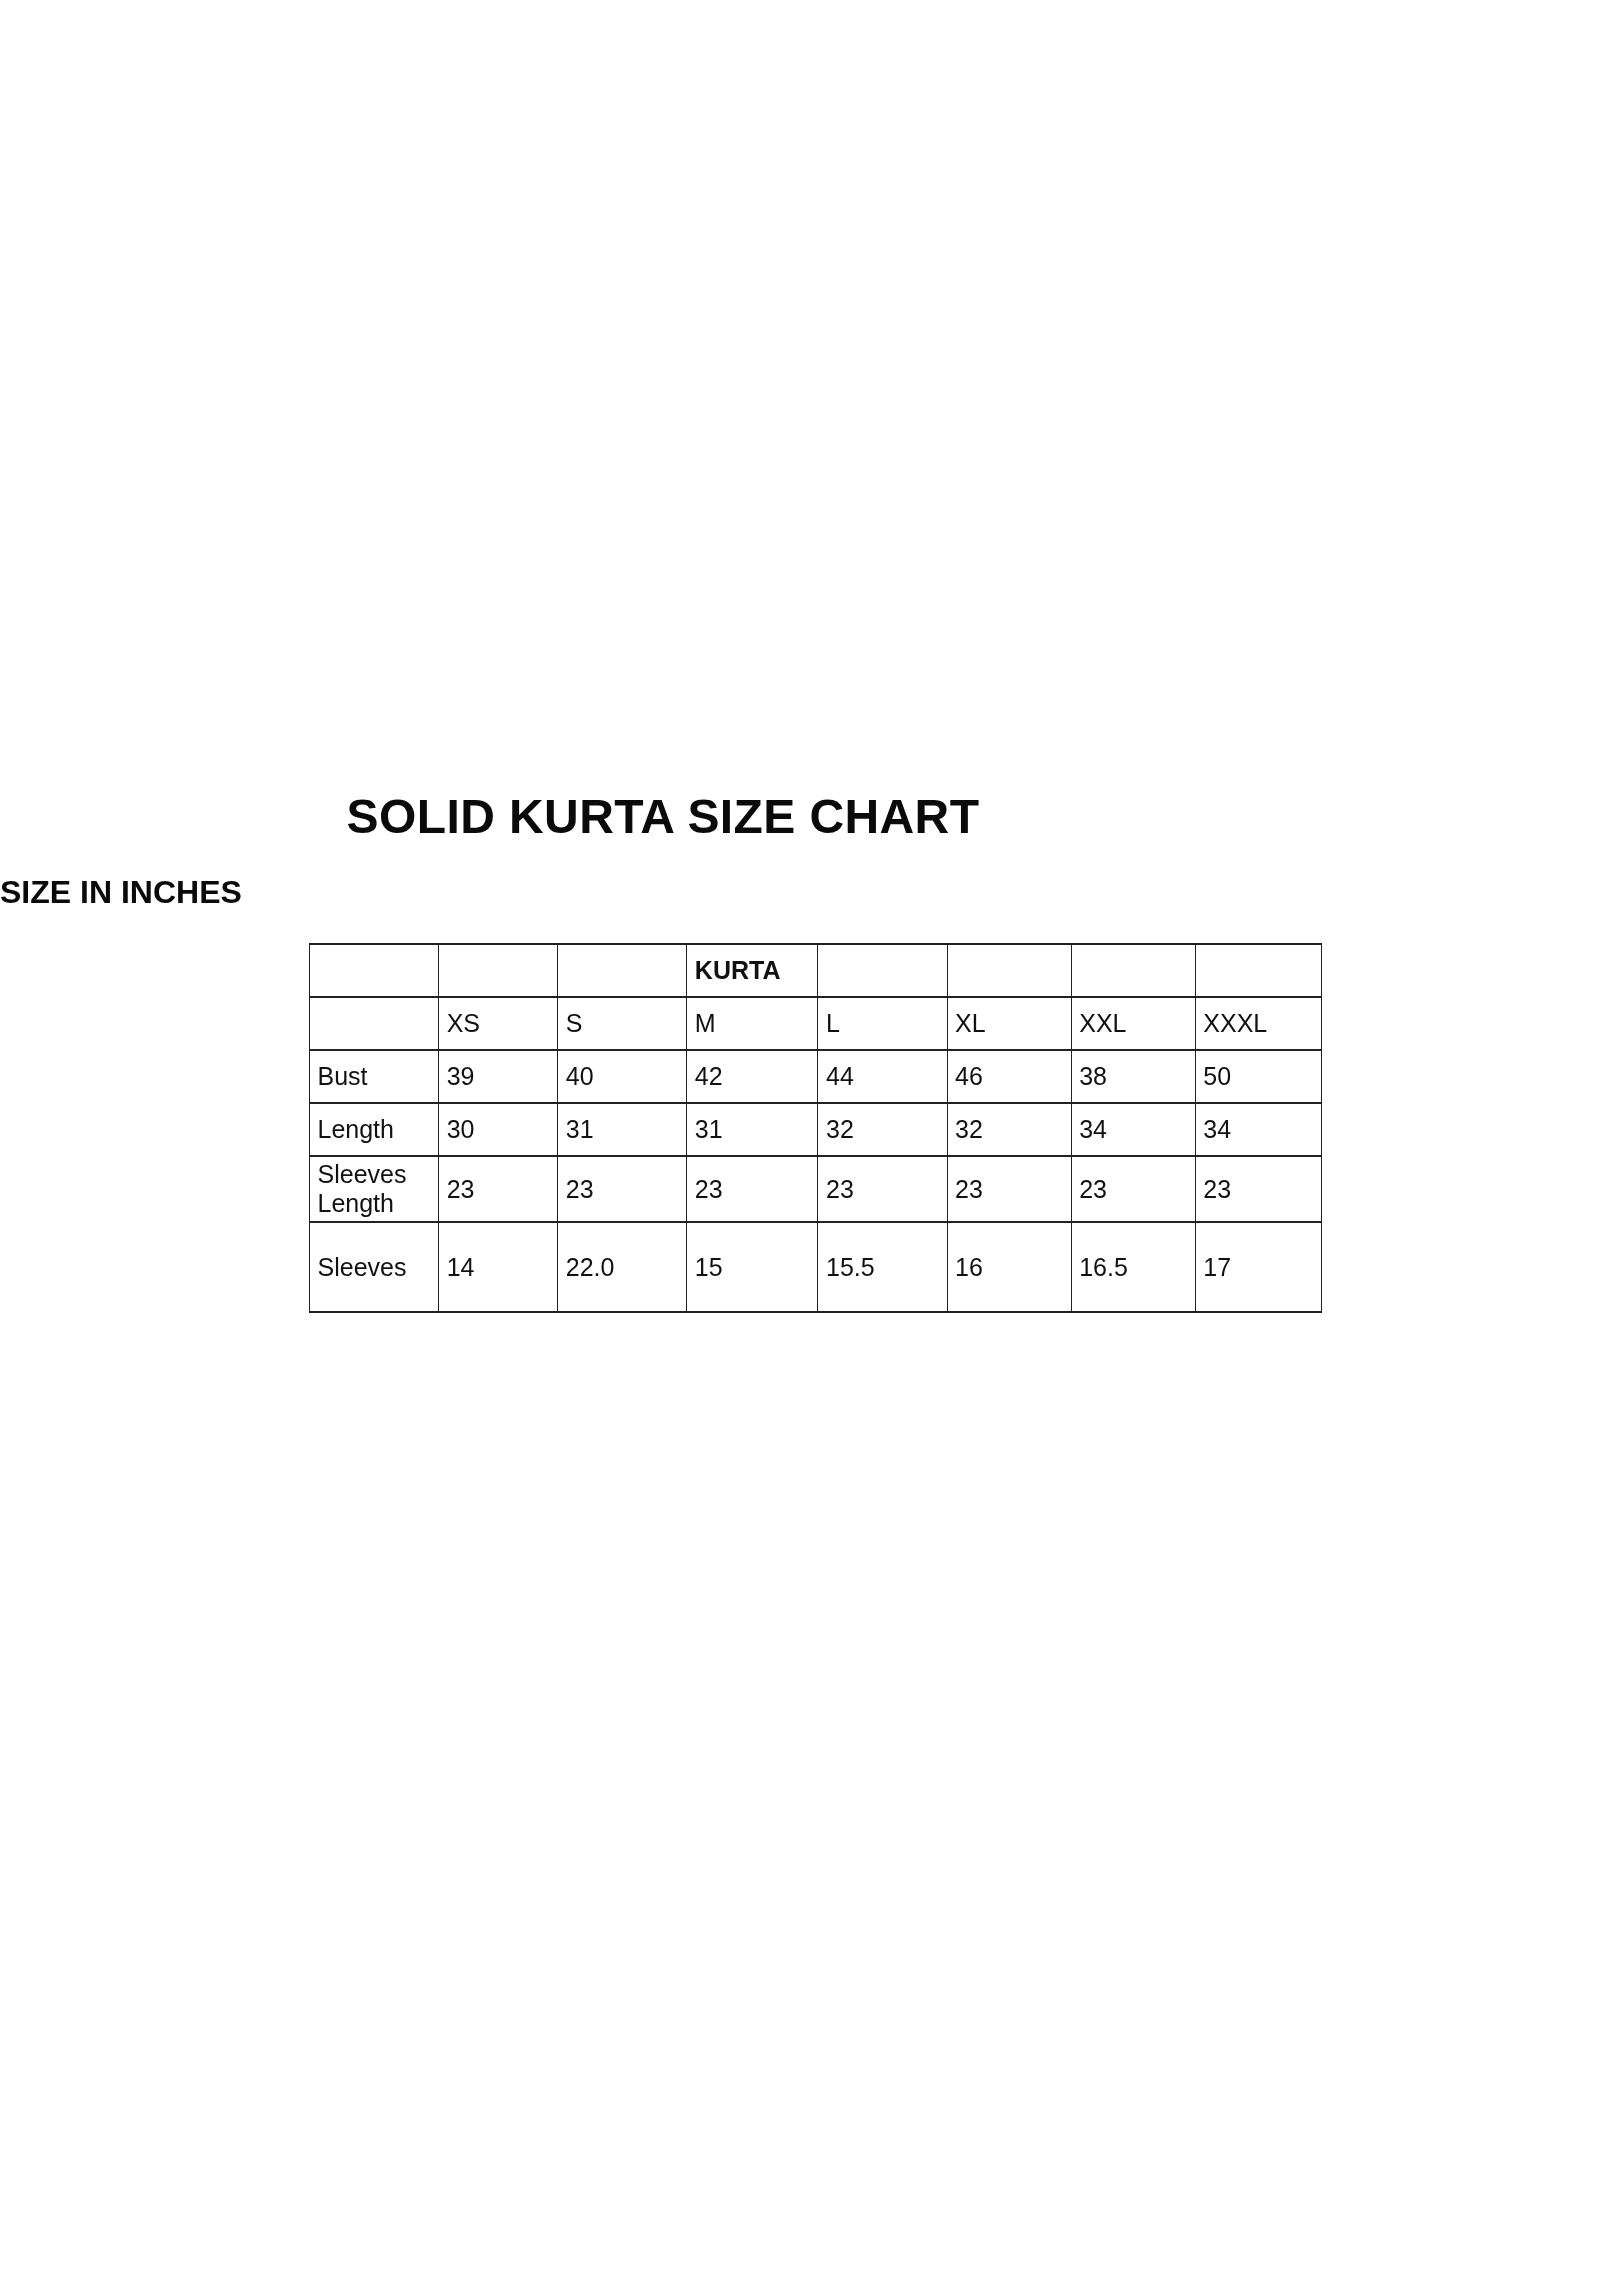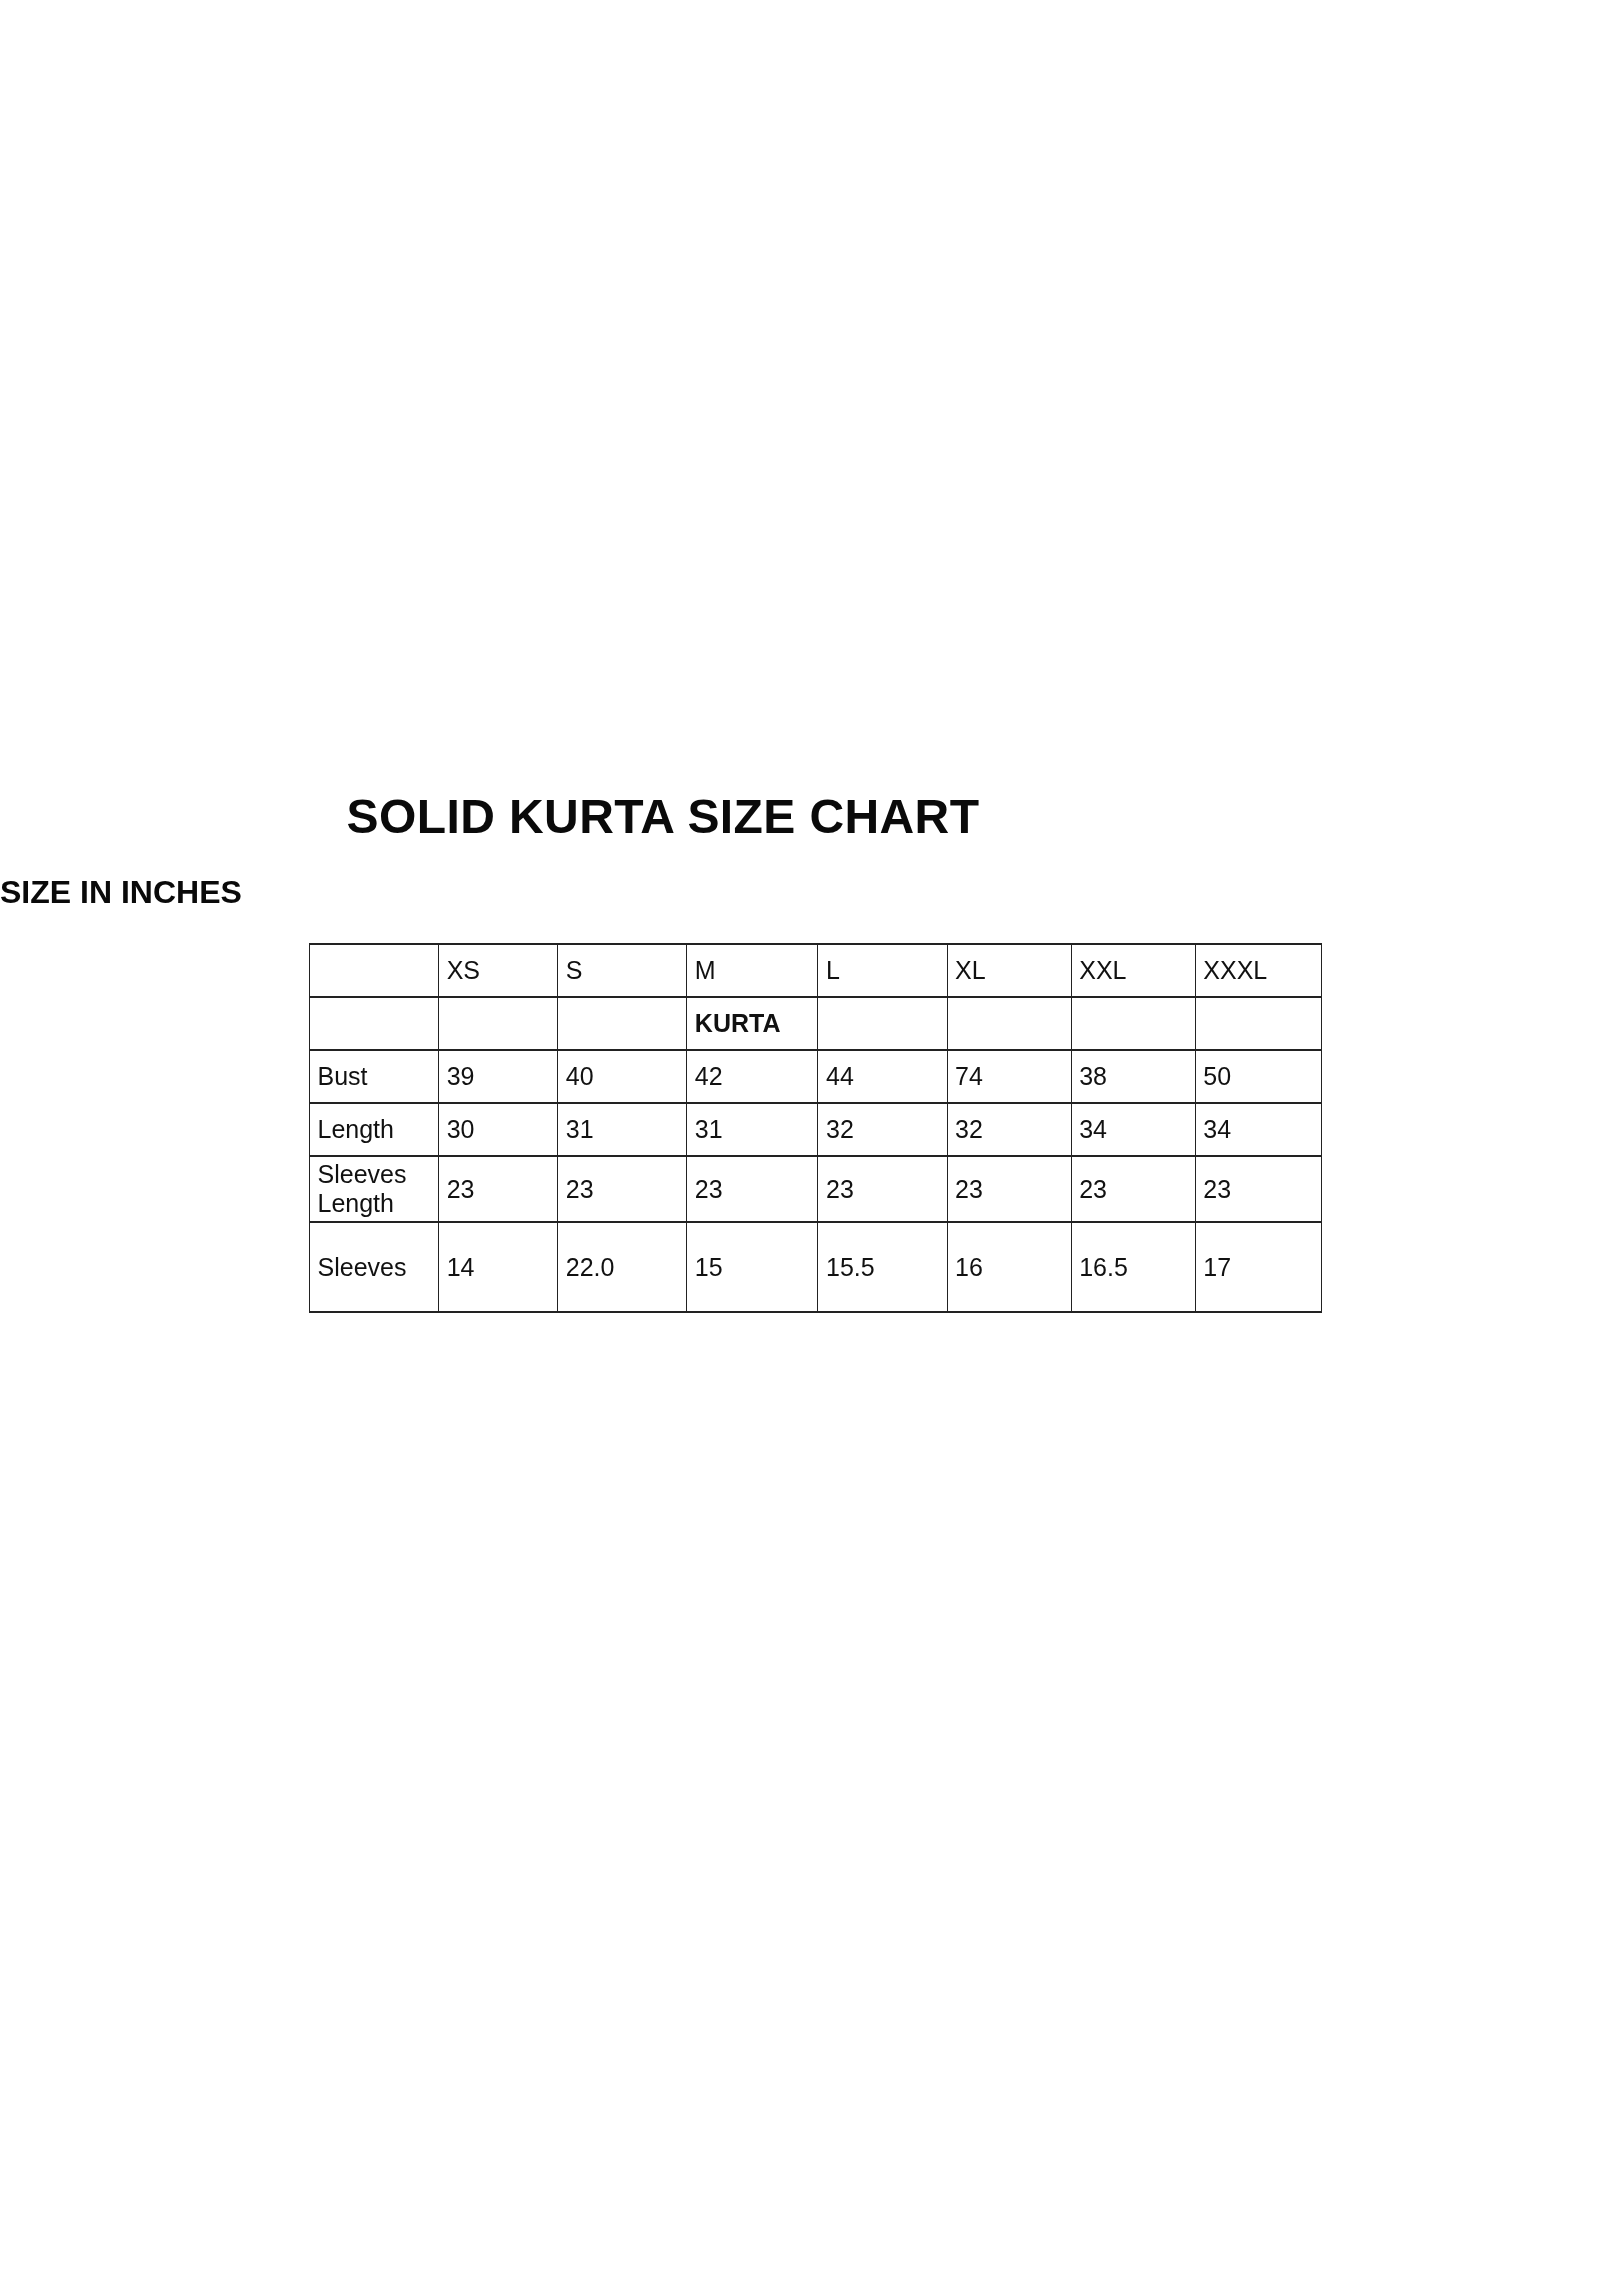--- a/index.html
+++ b/index.html
@@ -94,45 +94,45 @@
       <col style="width:129px">
       <col style="width:131px">
       <col style="width:129px">
       <col style="width:124px">
       <col style="width:124px">
       <col style="width:126px">
     </colgroup>
     <tbody>
         <tr>
           <td></td>
+          <td></td>
+          <td></td>
+          <td class="bold">KURTA</td>
+          <td></td>
+          <td></td>
+          <td></td>
+          <td></td>
+        </tr>
+        <tr>
+          <td></td>
           <td>XS</td>
           <td>S</td>
           <td>M</td>
           <td>L</td>
           <td>XL</td>
           <td>XXL</td>
           <td>XXXL</td>
         </tr>
         <tr>
-          <td></td>
-          <td></td>
-          <td></td>
-          <td class="bold">KURTA</td>
-          <td></td>
-          <td></td>
-          <td></td>
-          <td></td>
-        </tr>
-        <tr>
           <td>Bust</td>
           <td>39</td>
           <td>40</td>
           <td>42</td>
           <td>44</td>
-          <td>74</td>
+          <td>46</td>
           <td>38</td>
           <td>50</td>
         </tr>
         <tr>
           <td>Length</td>
           <td>30</td>
           <td>31</td>
           <td>31</td>
           <td>32</td>
           <td>32</td>

